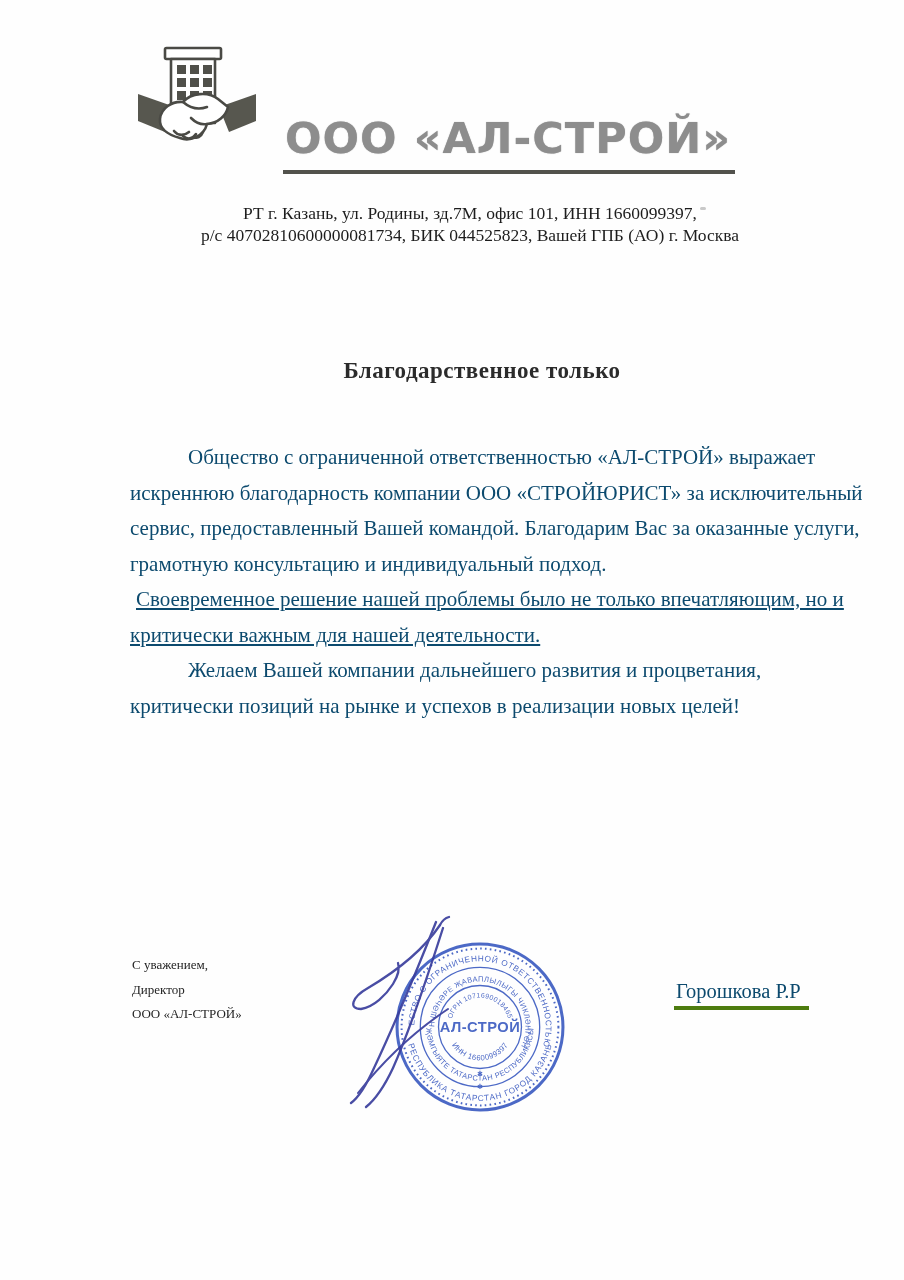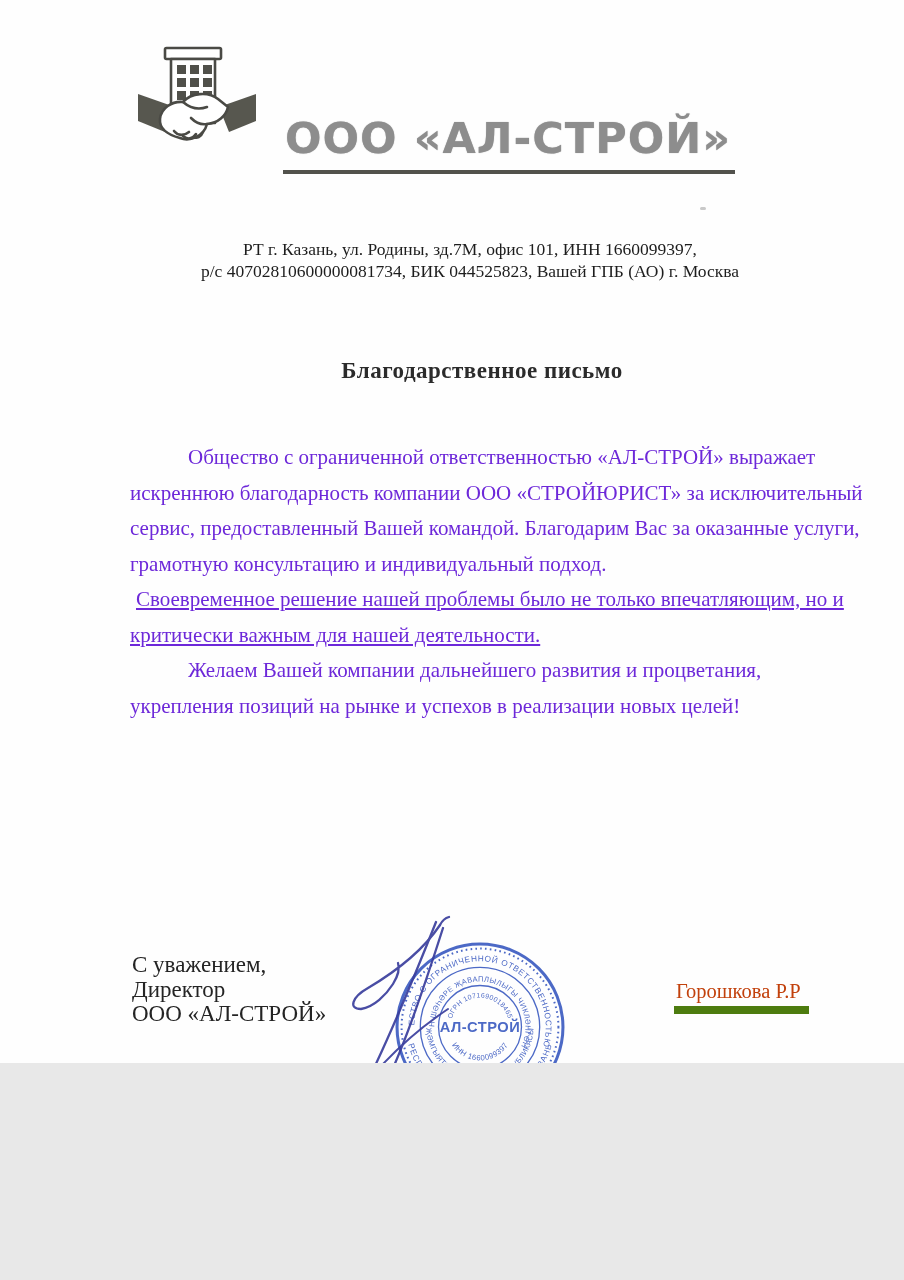--- a/index.html
+++ b/index.html
@@ -1,18 +1,18 @@
 <!DOCTYPE html>
 <html><head>
 <meta charset="utf-8">
 <style>
   html,body { margin:0; padding:0; background:#e8e8e8; }
   .page {
     position:relative;
-    width:904px; height:1063px;
+    width:904px; height:1280px;
     margin:0 auto;
     background:#fefefe;
     font-family:"Liberation Serif", serif;
     color:#262626;
     overflow:hidden;
   }
 
   
   .logo { position:absolute; left:138px; top:44px; width:118px; height:120px; }
   .company-name {
@@ -25,46 +25,45 @@
     text-shadow:0 0 1px #a5a5a5;
     border-bottom:4px solid #52524c;
     padding:0 4px 9px 2px;
     line-height:1.05;
   }
   .requisites {
     position:absolute; left:120px; top:203px; width:700px;
     text-align:center;
     font-size:17.5px; line-height:21.5px;
     color:#1d1d1d;
-    margin-top:36px;
   }
 
   
   .letter-title {
     position:absolute; left:132px; top:358px; width:700px;
     margin:0; text-align:center;
     font-size:23px; font-weight:bold; color:#2b2b2b;
     letter-spacing:0.5px;
   }
   .letter-body {
     position:absolute; left:130px; top:440px; width:736px;
-    font-size:21px; line-height:35.5px; color:#6d28d9;
+    font-size:21px; line-height:35.5px; color:#0c4a6e;
   }
   .letter-body p { margin:0; text-indent:58px; }
   .letter-body p.small-indent { text-indent:6px;text-decoration:underline; }
 
   
   .signoff {
     position:absolute; left:132px; top:953px;
-    font-size:23px; line-height:24.5px; color:#242424;
+    font-size:13px; line-height:24.5px; color:#242424;
   }
   .signer-name {
     position:absolute; left:674px; top:980px;
-    font-size:20.5px; color:#c2410c;
-    border-bottom:8px solid #4d7c0f;
+    font-size:20.5px; color:#0c4a6e;
+    border-bottom:4px solid #4d7c0f;
     padding:0 8px 3px 2px;
   }
 
   
   .stamp   { position:absolute; left:394px; top:941px; width:172px; height:172px; opacity:0.93; }
   .ink-sig { position:absolute; left:328px; top:903px; width:160px; height:215px; }
 
   .scan-speck { position:absolute; width:6px; height:3px; background:#c9c9c9; border-radius:2px; }
 </style>
 </head>
@@ -105,26 +104,26 @@
     </svg>
 
     <div class="company-name">ООО «АЛ-СТРОЙ»</div>
 
     <div class="requisites">
       <div>РТ г. Казань, ул. Родины, зд.7М, офис 101, ИНН 1660099397,</div>
       <div>р/с 40702810600000081734, БИК 044525823, Вашей ГПБ (АО) г. Москва</div>
     </div>
   </div>
 
-  <h1 class="letter-title">Благодарственное письмо</h1>
+  <h1 class="letter-title">Благодарственное только</h1>
 
   <div class="letter-body">
     <p>Общество с ограниченной ответственностью «АЛ-СТРОЙ» выражает искреннюю благодарность компании ООО «СТРОЙЮРИСТ» за исключительный сервис, предоставленный Вашей командой. Благодарим Вас за оказанные услуги, грамотную консультацию и индивидуальный подход.</p>
     <p class="small-indent">Своевременное решение нашей проблемы было не только впечатляющим, но и критически важным для нашей деятельности.</p>
-    <p>Желаем Вашей компании дальнейшего развития и процветания, укрепления позиций на рынке и успехов в реализации новых целей!</p>
+    <p>Желаем Вашей компании дальнейшего развития и процветания, критически позиций на рынке и успехов в реализации новых целей!</p>
   </div>
 
   <div class="signoff">
     <div>С уважением,</div>
     <div>Директор</div>
     <div>ООО «АЛ-СТРОЙ»</div>
   </div>
 
   <div class="signer-name">Горошкова Р.Р</div>
 

